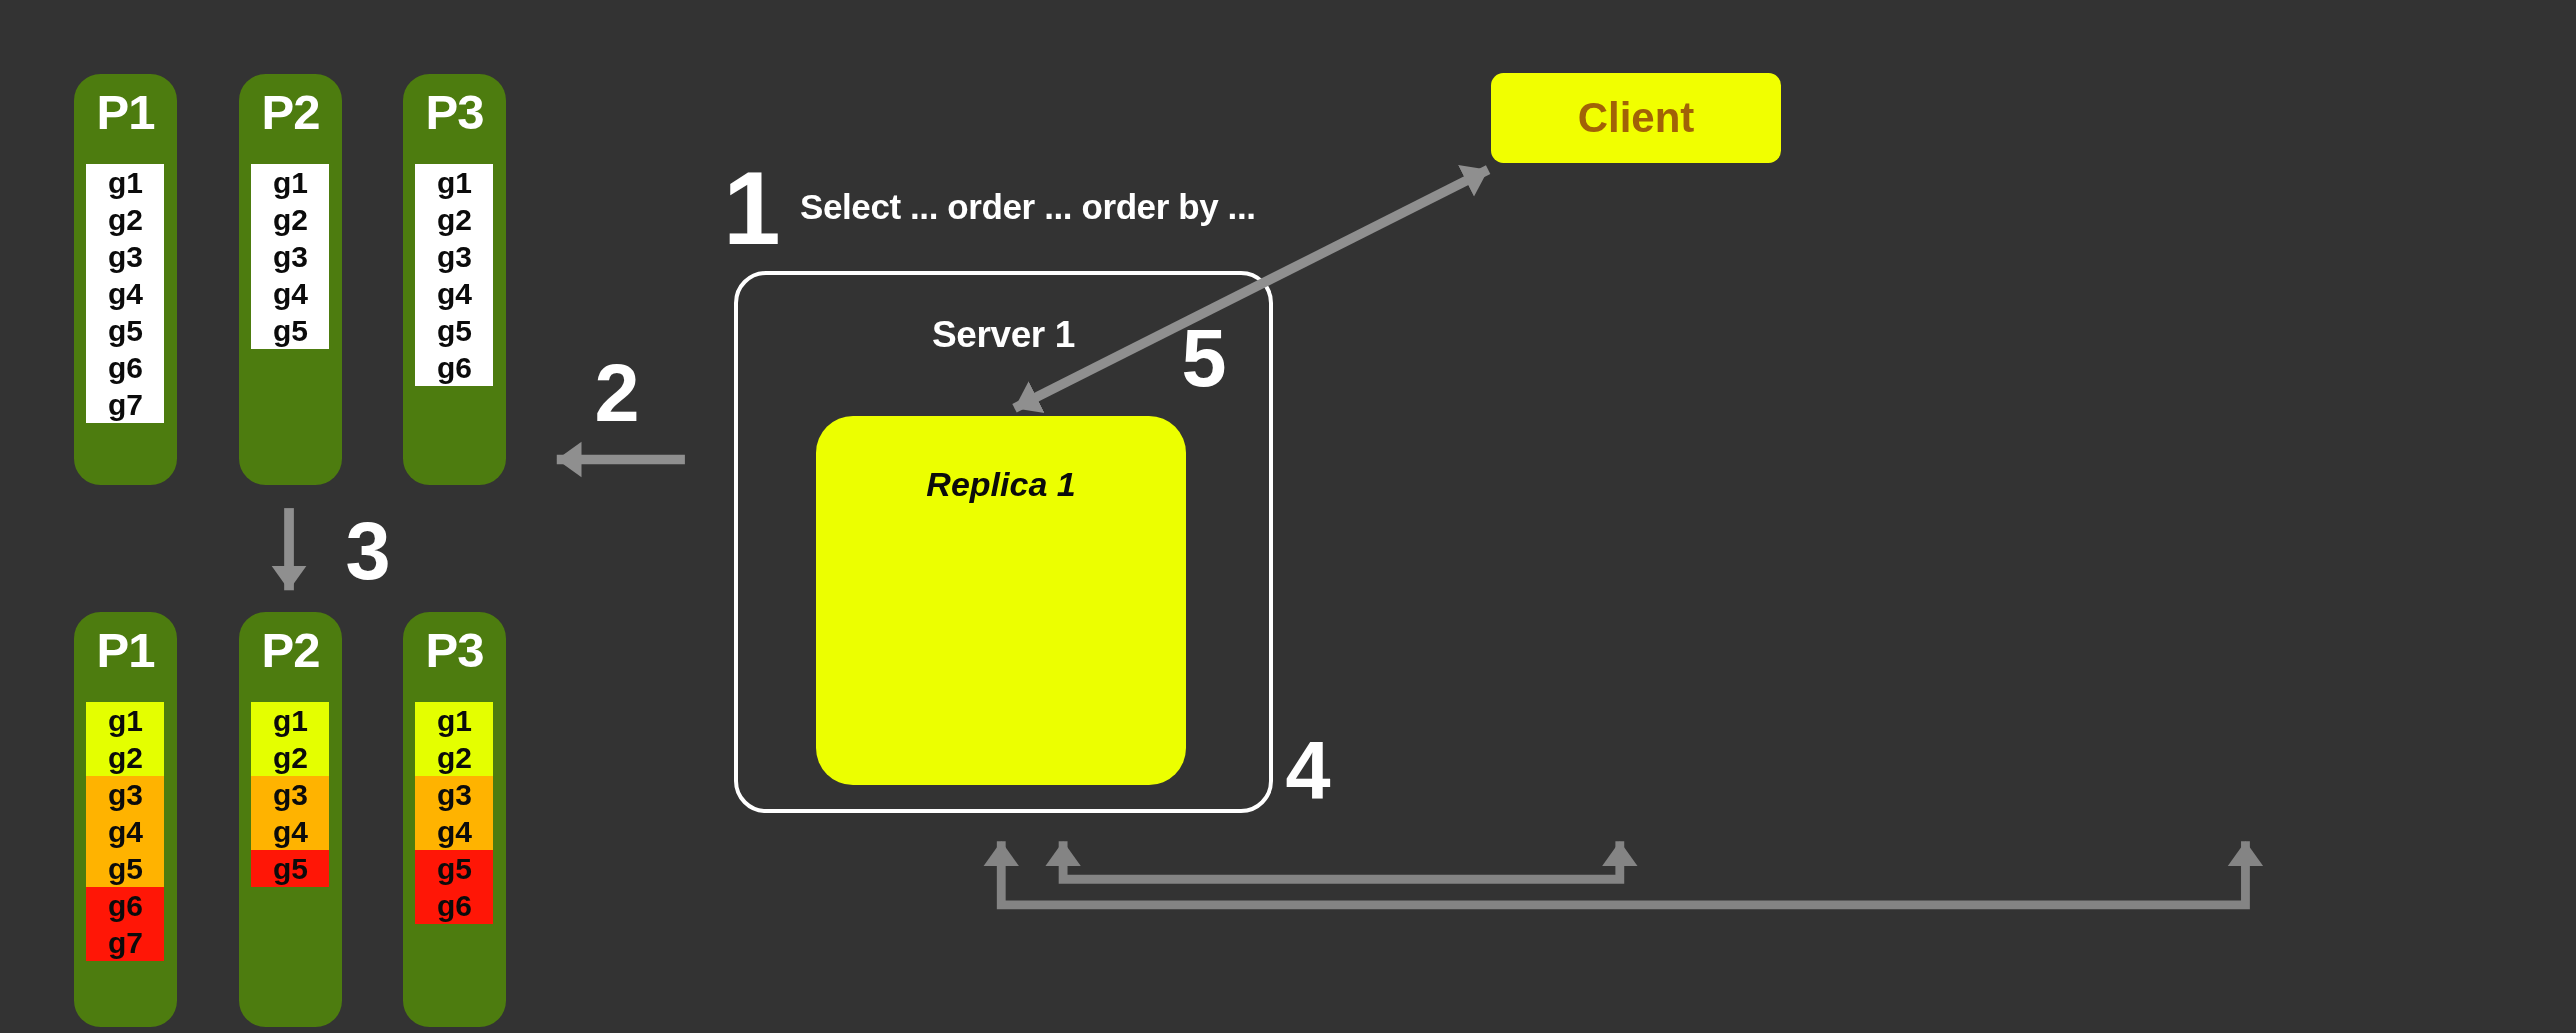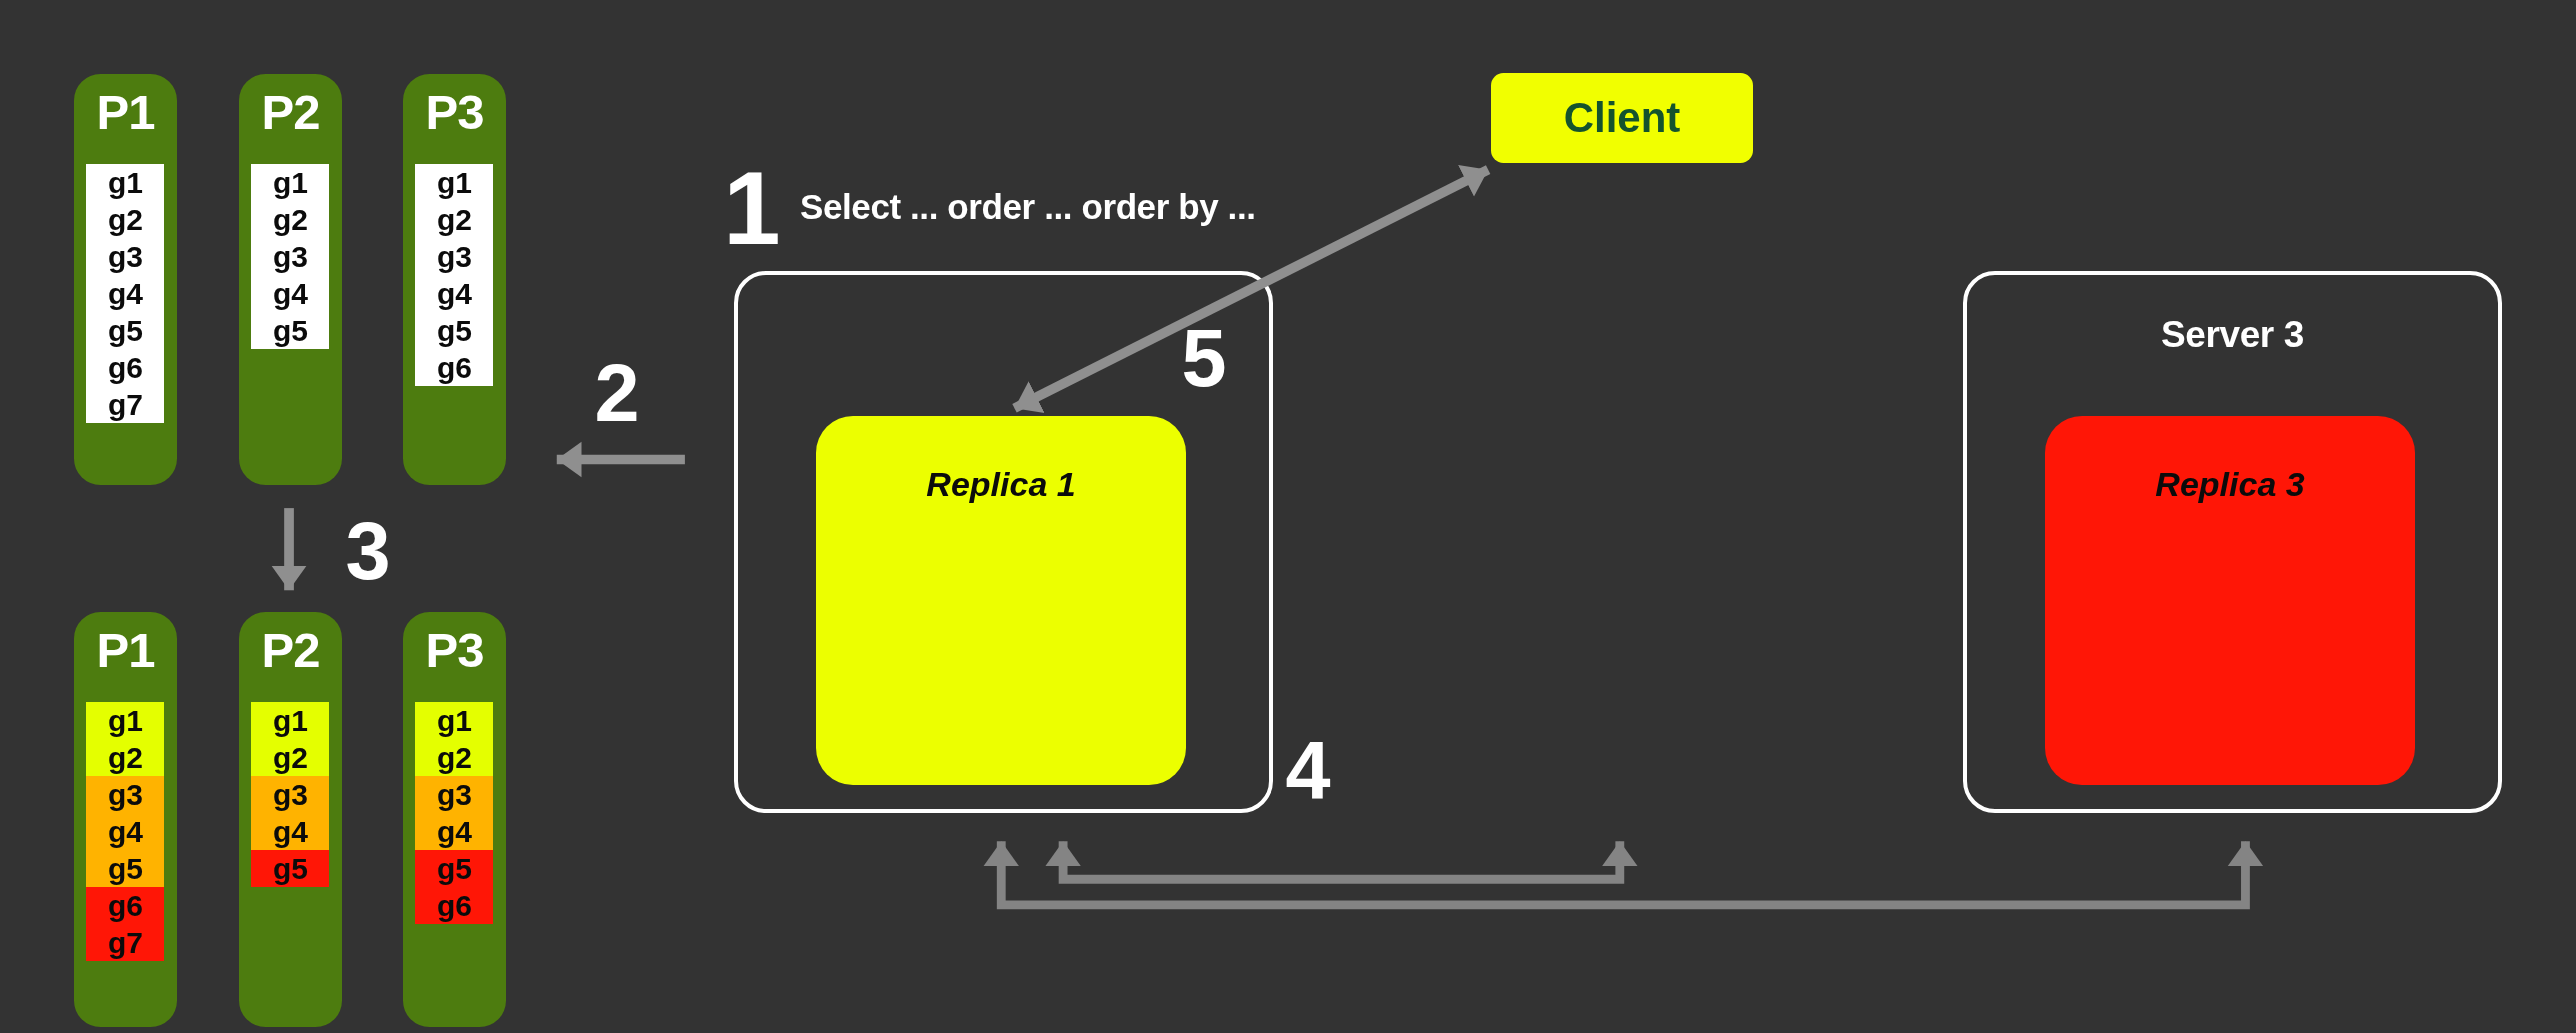--- a/index.html
+++ b/index.html
@@ -11,23 +11,23 @@
   .pcol{position:absolute;width:103px;background:#4d7c0f;border-radius:26.5px;}
   .pcol-top{top:74px;height:411px;}
   .pcol-bottom{top:612px;height:415px;}
   .plabel{position:absolute;top:14px;left:0;width:100%;text-align:center;
     font-size:49px;color:#FFFFFF;line-height:1;letter-spacing:-0.9px;}
   .pitems{position:absolute;top:90px;left:12.4px;width:78px;display:flex;
     flex-direction:column;}
   .gitem{height:37px;line-height:37px;text-align:center;font-size:30px;
     color:#0B0B0B;background:#FFFFFF;}
   
-  .client{position:absolute;left:1491px;top:73px;width:262px;height:90px;
+  .client{position:absolute;left:1491px;top:73px;width:290px;height:90px;
     border-radius:12.4px;display:flex;align-items:center;justify-content:center;
-    font-size:42px;color:#14532d;}
+    font-size:42px;color:#a16207;}
   
   .server{position:absolute;top:271px;width:539px;height:542px;
     border:4.4px solid #FFFFFF;border-radius:32px;box-sizing:border-box;}
   .server-label{position:absolute;top:41px;left:0;width:100%;text-align:center;
     font-size:37px;color:#FFFFFF;line-height:1;letter-spacing:-0.4px;}
   .replica{position:absolute;top:141px;left:78px;width:370px;height:369px;
     border-radius:37px;font-style:italic;}
   .replica-label{position:absolute;top:51px;left:0;width:100%;text-align:center;
     font-size:34px;color:#0B0B0B;line-height:1;}
   
@@ -111,28 +111,23 @@
       <div class="gitem" style="background: rgb(255, 179, 0);">g3</div>
       <div class="gitem" style="background: rgb(255, 179, 0);">g4</div>
       <div class="gitem" style="background: rgb(255, 22, 6);">g5</div>
       <div class="gitem" style="background: rgb(255, 22, 6);">g6</div>
     </div>
   </div>
 
   <div class="client" style="background: rgb(241, 255, 0);">Client</div>
 
   <div class="server" style="left:734px">
+    <div class="server-label">Server 1</div>
     <div class="replica" style="background: rgb(236, 255, 0);">
       <div class="replica-label">Replica 1</div>
-    </div>
-  </div>
-  <div class="server" style="left:1963px">
-    <div class="server-label">Server 3</div>
-    <div class="replica" style="background: rgb(255, 22, 6);">
-      <div class="replica-label">Replica 3</div>
     </div>
   </div>
 
   <div class="stepnum stepnum-1">1</div>
   <div class="query-text">Select ... order ... order by ...</div>
   <div class="stepnum stepnum-2">2</div>
   <div class="stepnum stepnum-3">3</div>
   <div class="stepnum stepnum-4">4</div>
   <div class="stepnum stepnum-5">5</div>
 

